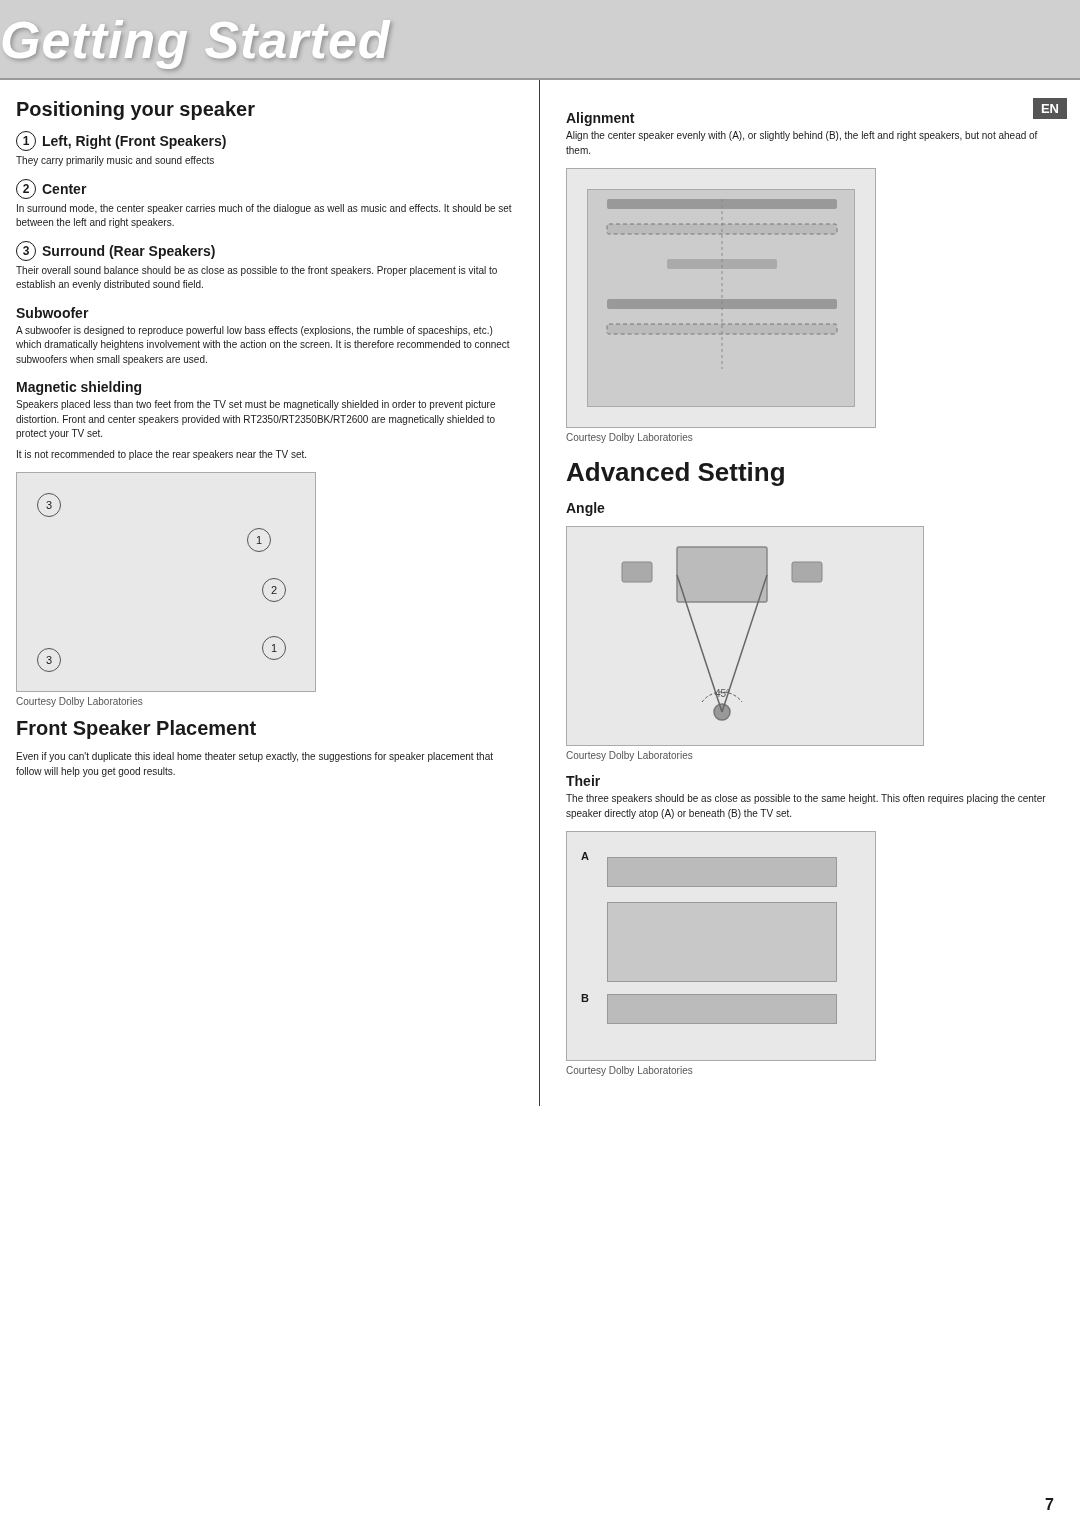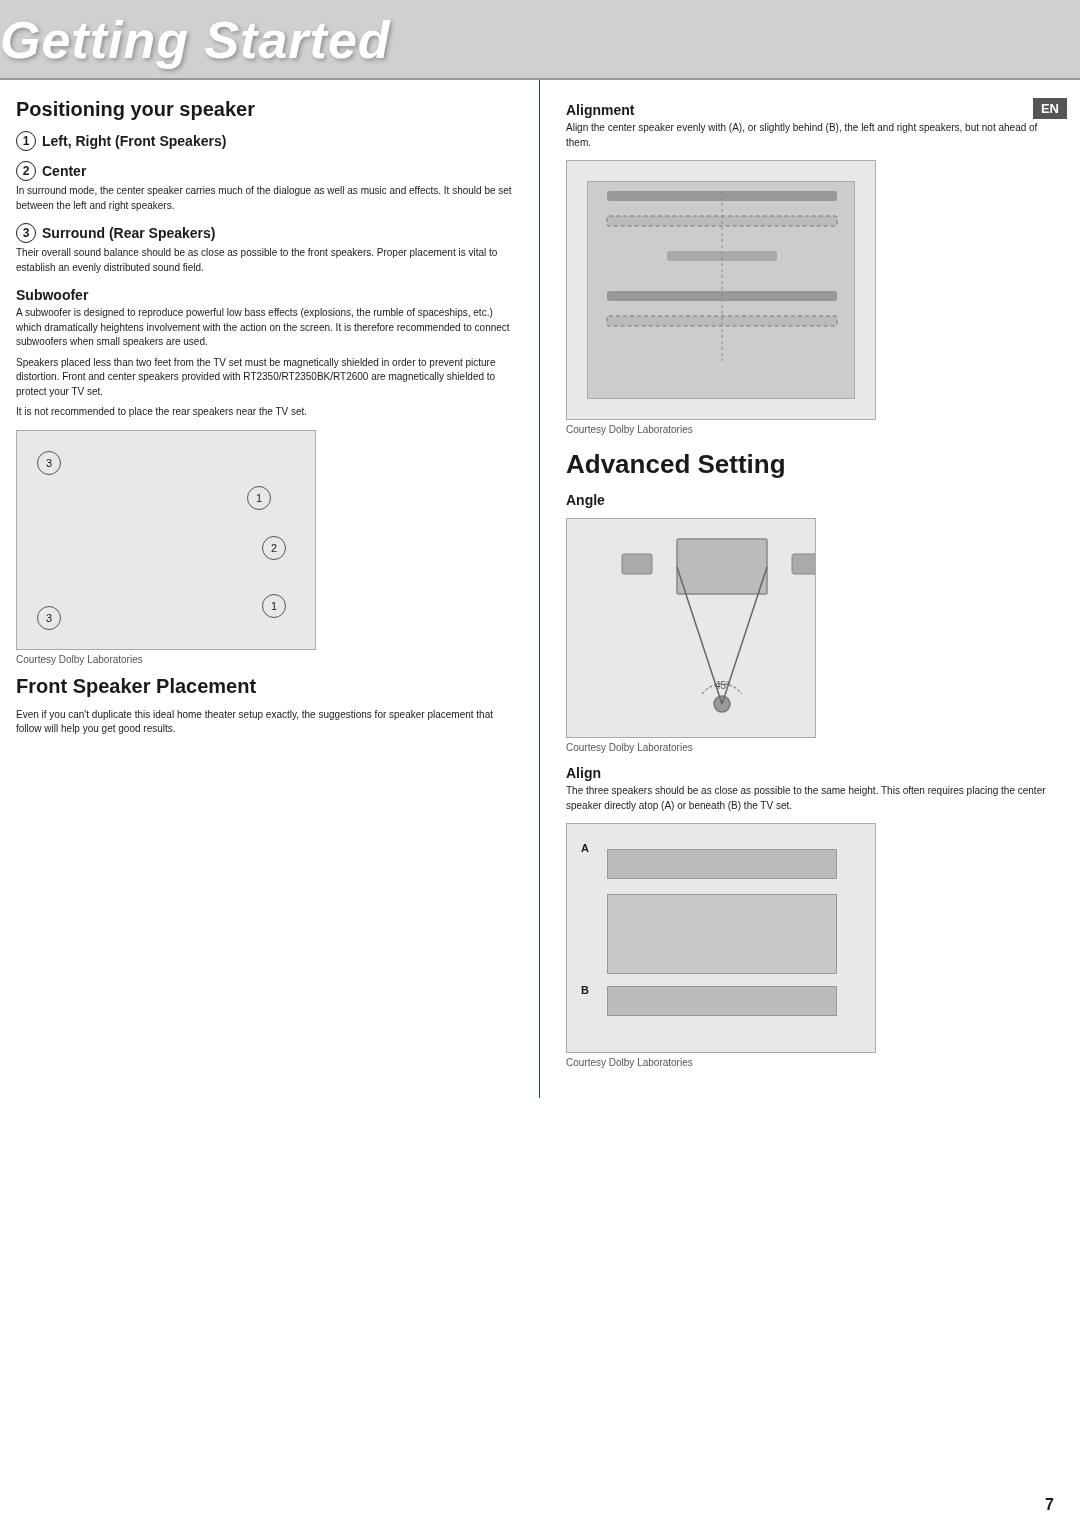--- a/index.html
+++ b/index.html
@@ -46,21 +46,21 @@
       display: flex;
       width: 100%;
     }
     .left-col {
       width: 50%;
       padding: 18px 20px 20px 16px;
       border-right: 1px solid #14532d;
     }
     .right-col {
       width: 50%;
-      padding: 10px 20px 20px 26px;
+      padding: 18px 20px 20px 26px;
     }
 
     
     .section-title {
       font-size: 20px;
       font-weight: bold;
       margin-bottom: 10px;
     }
     .section-title-lg {
       font-size: 26px;
@@ -142,21 +142,21 @@
 
     
     .alignment-diagram {
       width: 310px;
       height: 260px;
       position: relative;
     }
 
     
     .angle-diagram {
-      width: 250px;
+      width: 358px;
       height: 220px;
       position: relative;
     }
 
     
     .height-diagram {
       width: 310px;
       height: 230px;
       position: relative;
     }
@@ -187,36 +187,38 @@
 <div class="content">
 
   <div class="left-col">
 
     <div class="section-title">Positioning your speaker</div>
 
     <div class="numbered-heading">
       <span class="num-circle">1</span>
       <span>Left, Right (Front Speakers)</span>
     </div>
+    <div class="body-text">They carry primarily music and sound effects</div>
 
     <div class="numbered-heading">
       <span class="num-circle">2</span>
       <span>Center</span>
     </div>
     <div class="body-text">In surround mode, the center speaker carries much of the dialogue as well as music and effects. It should be set between the  left and right speakers.</div>
 
     <div class="numbered-heading">
       <span class="num-circle">3</span>
       <span>Surround (Rear Speakers)</span>
     </div>
     <div class="body-text">Their overall sound balance should be as close as possible to the front speakers. Proper placement is vital to establish an evenly distributed sound field.</div>
 
     <div class="sub-heading">Subwoofer</div>
     <div class="body-text">A subwoofer is designed to reproduce powerful low bass effects (explosions, the rumble of spaceships, etc.) which dramatically heightens involvement with the action on the screen.  It is therefore recommended to connect subwoofers when small speakers are used.</div>
 
+    <div class="sub-heading">Magnetic shielding</div>
     <div class="body-text">Speakers placed less than two feet from the TV set must be magnetically shielded in order to prevent picture distortion. Front and center speakers provided with RT2350/RT2350BK/RT2600 are magnetically shielded to protect your TV set.</div>
 
     <div class="body-text">It is not recommended to place the rear speakers near the TV set.</div>
 
     <div class="diagram-box speaker-diagram">
 
       <span class="spk-label" style="left:20px;top:20px;">3</span>
       <span class="spk-label" style="left:230px;top:55px;">1</span>
       <span class="spk-label" style="left:245px;top:105px;">2</span>
       <span class="spk-label" style="left:245px;top:163px;">1</span>
@@ -267,21 +269,21 @@
 
         <rect x="55" y="35" width="30" height="20" fill="#aaa" stroke="#888" stroke-width="1" rx="2"></rect>
         <rect x="225" y="35" width="30" height="20" fill="#aaa" stroke="#888" stroke-width="1" rx="2"></rect>
 
         <path d="M 135 175 A 25 25 0 0 1 175 175" fill="none" stroke="#555" stroke-width="1" stroke-dasharray="3,2"></path>
         <text x="148" y="170" font-size="10" fill="#555">45°</text>
       </svg>
     </div>
     <div class="diagram-caption">Courtesy Dolby Laboratories</div>
 
-    <div class="sub-heading">Align</div>
+    <div class="sub-heading">Their</div>
     <div class="body-text">The three speakers should be as close as possible to the same height. This often requires placing the center speaker directly atop (A) or beneath (B) the TV set.</div>
 
     <div class="diagram-box height-diagram">
 
       <span class="diag-label" style="left:14px;top:18px;">A</span>
 
       <div style="position:absolute;left:40px;top:25px;width:230px;height:30px;background:#bbb;border:1px solid #999;"></div>
 
       <div style="position:absolute;left:40px;top:70px;width:230px;height:80px;background:#c8c8c8;border:1px solid #999;"></div>
 

